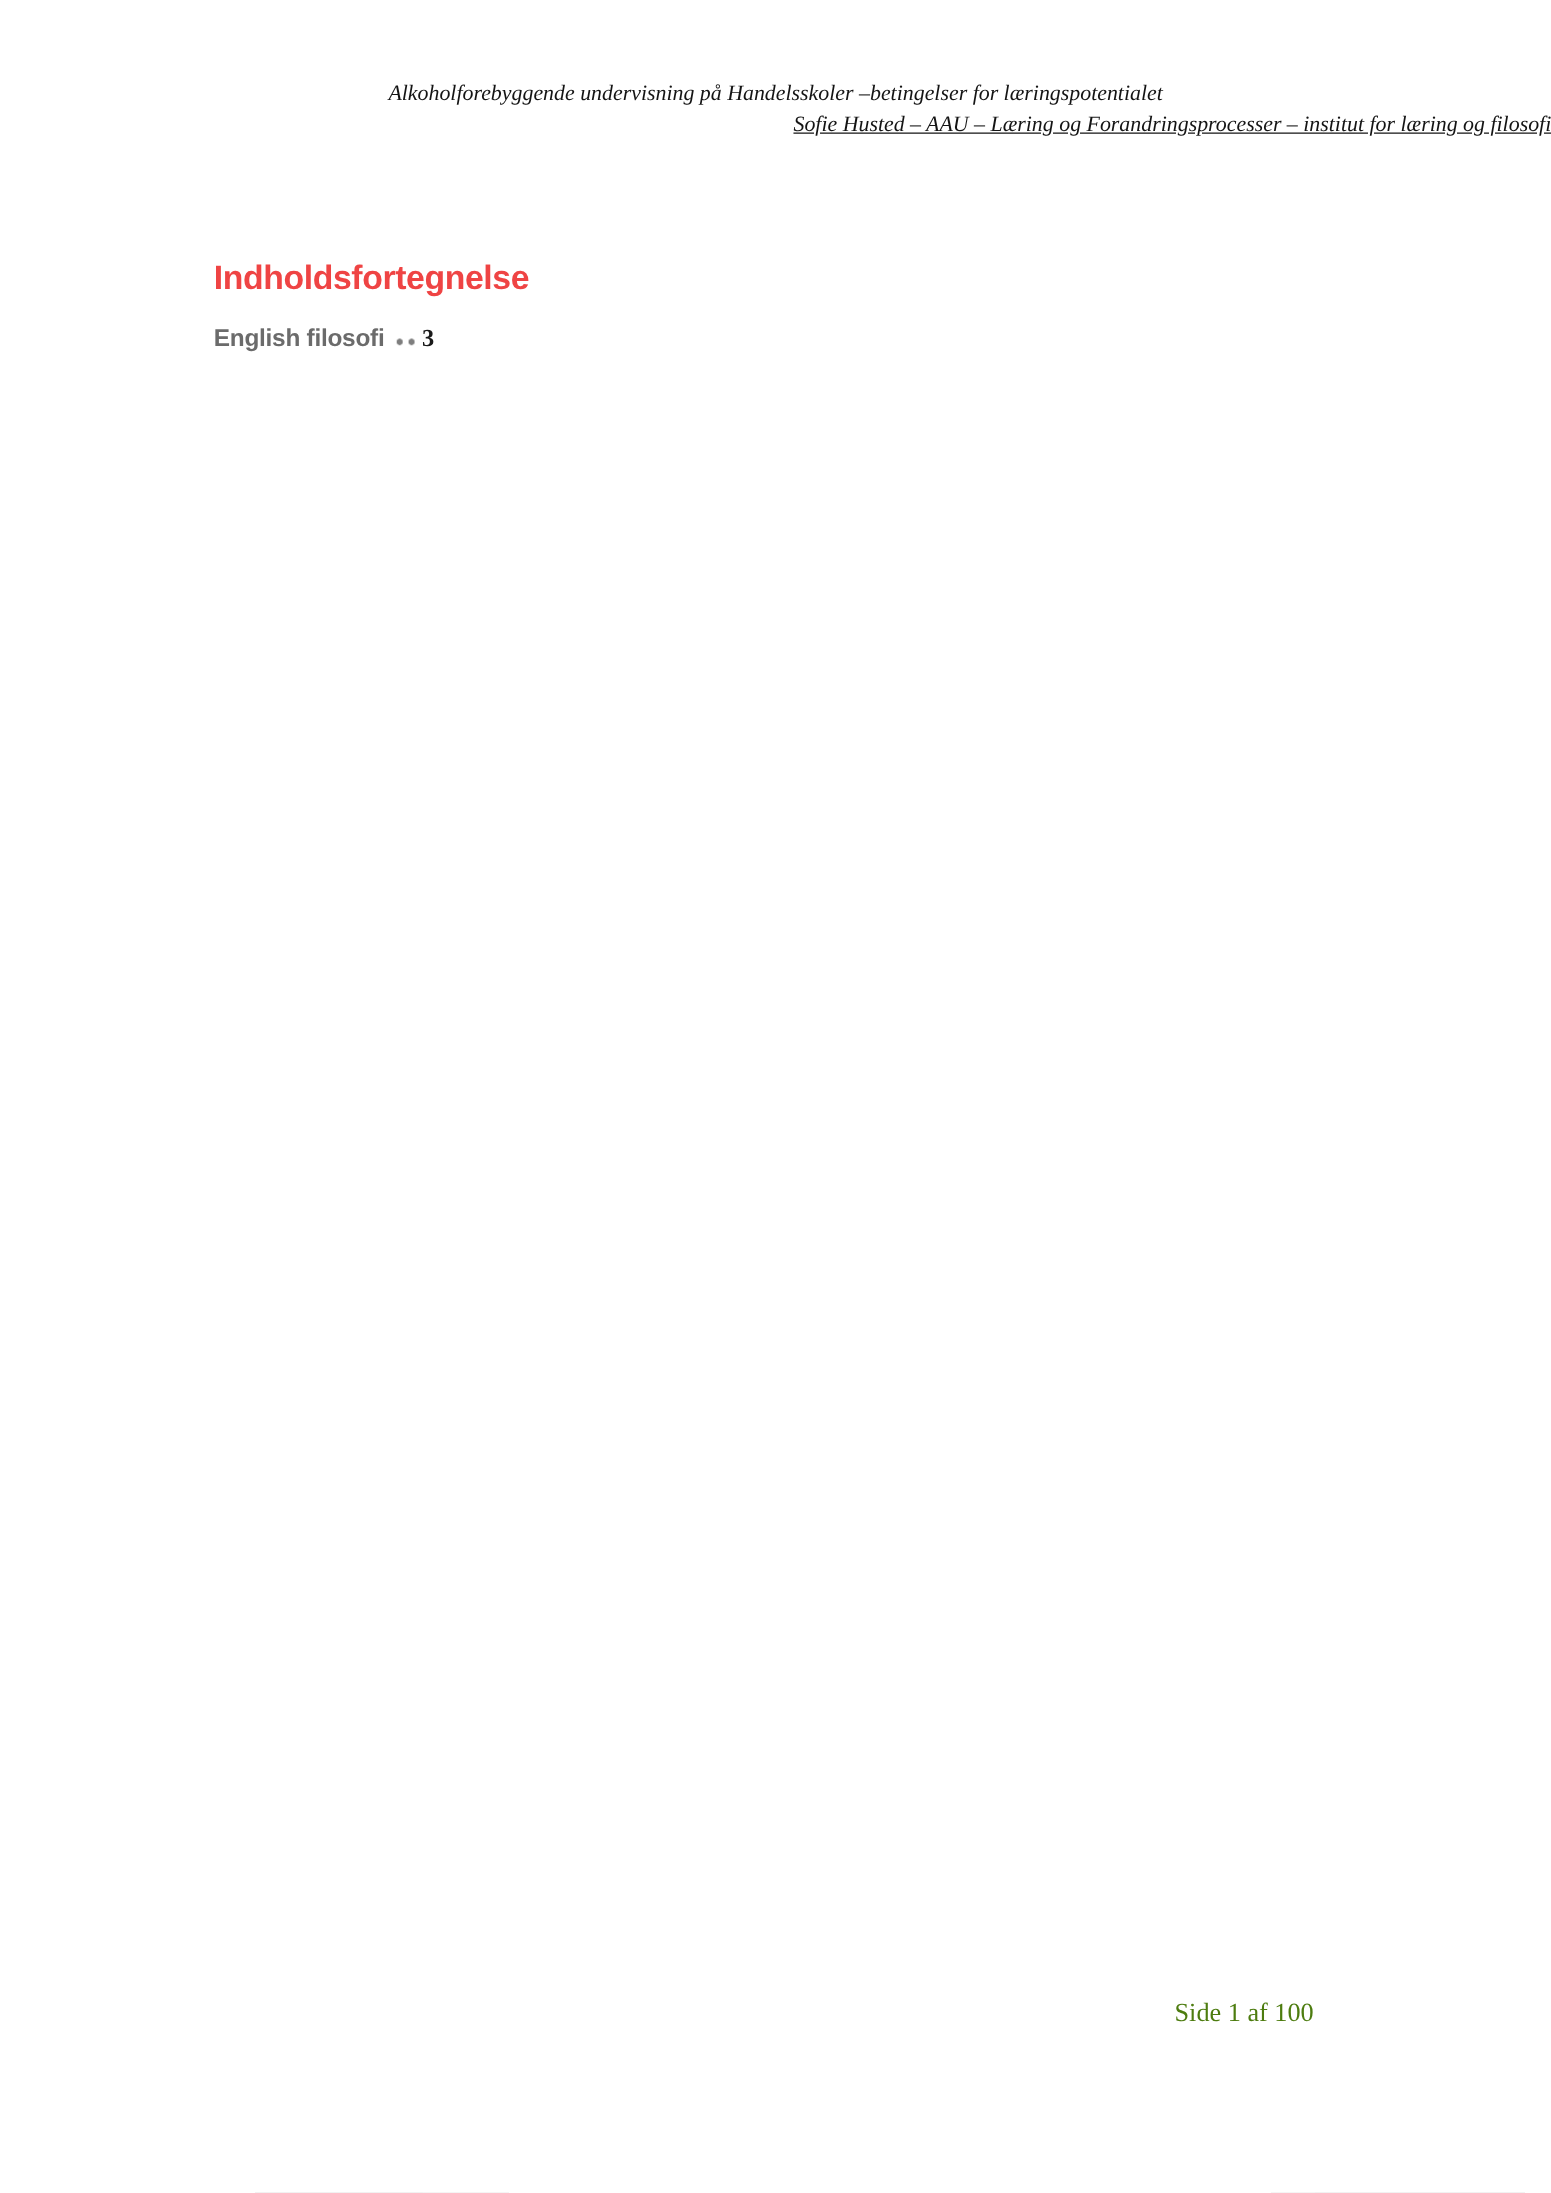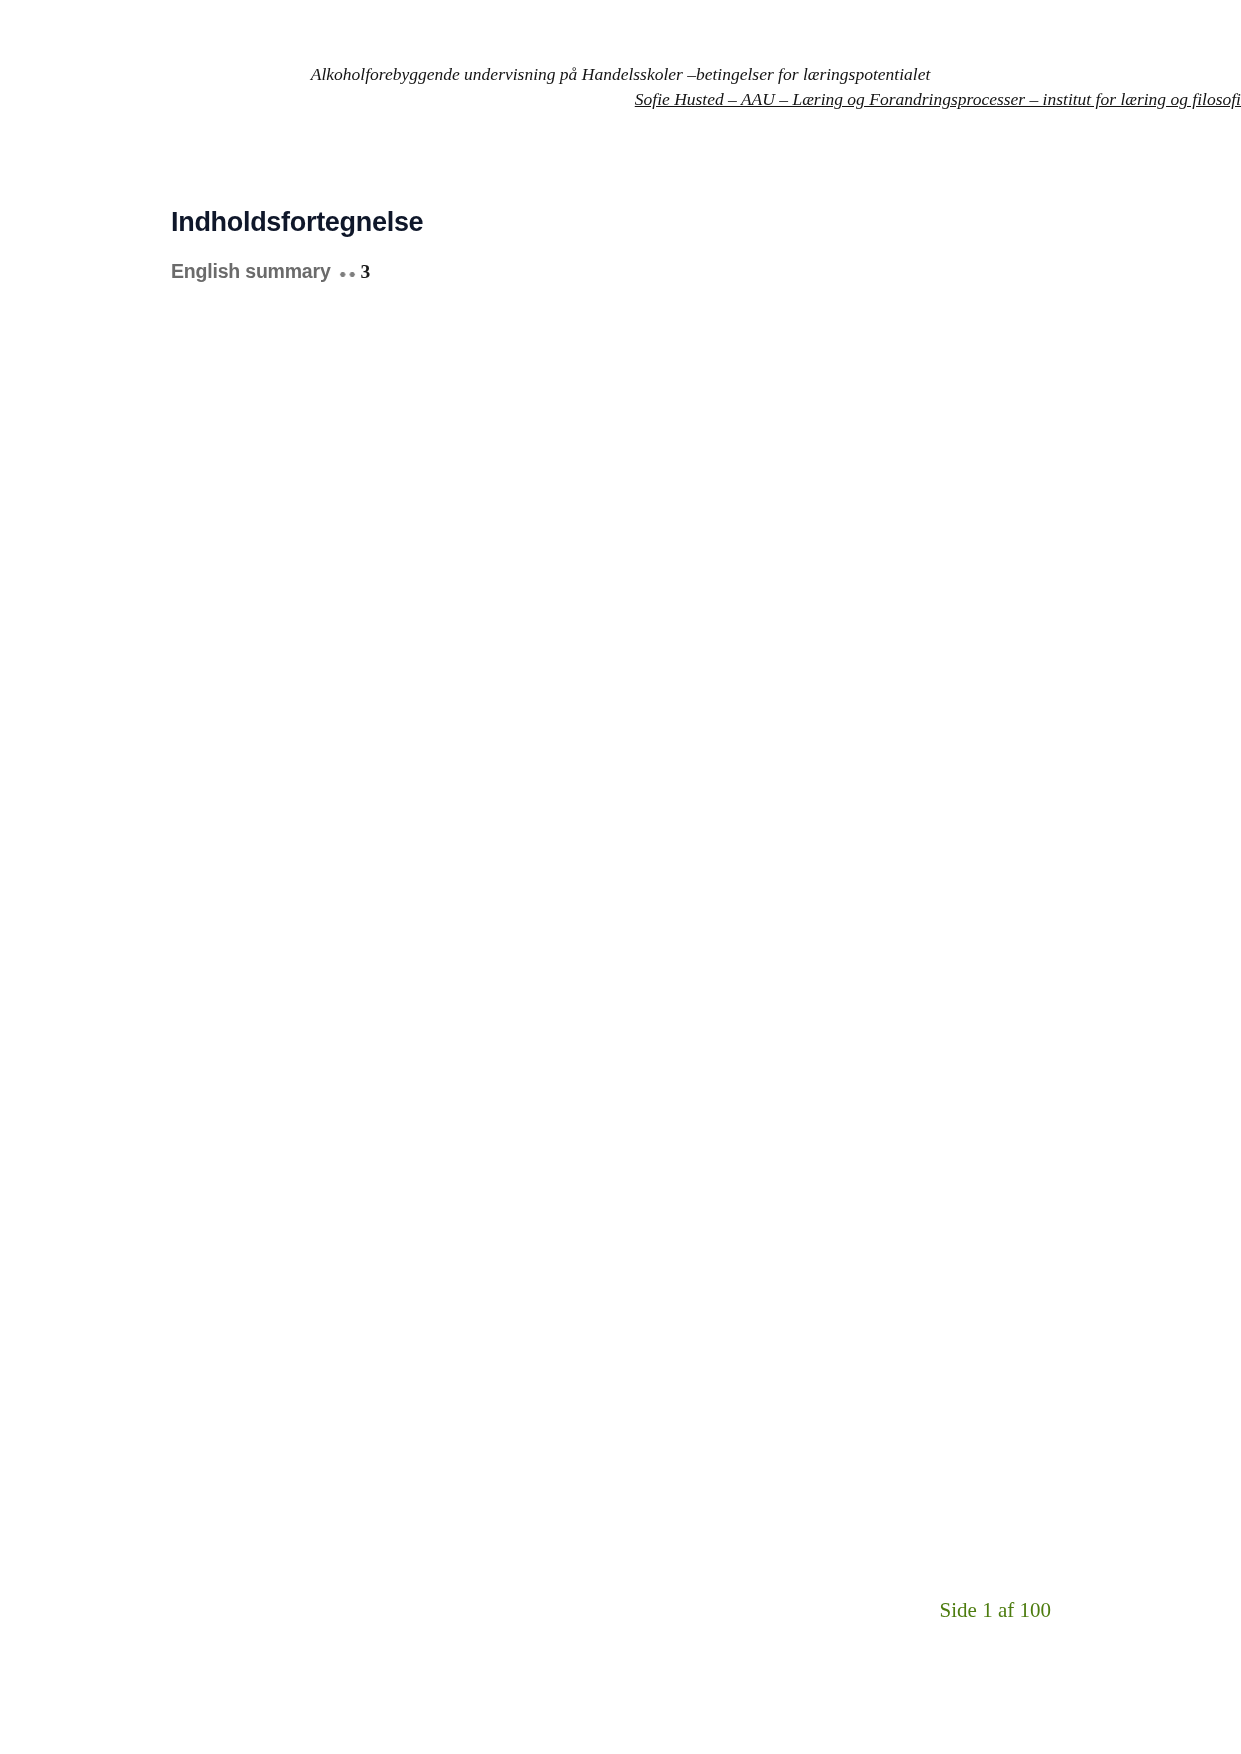--- a/index.html
+++ b/index.html
@@ -33,21 +33,21 @@
     position: absolute;
     left: 171px;
     top: 207px;
     width: 881px;
   }
   .toc-title {
     font-family: "Liberation Sans", sans-serif;
     font-weight: 700;
     font-size: 27px;
     letter-spacing: -0.3px;
-    color: #0f172a;
+    color: #ef4444;
     margin-bottom: 21px;
   }
 
   
   .toc-row {
     display: flex;
     align-items: baseline;
     line-height: 24.5px;
     font-size: 19.5px;
     cursor: pointer;
@@ -99,21 +99,21 @@
   <div class="doc-header">
     <div class="line1">Alkoholforebyggende undervisning på Handelsskoler –betingelser for læringspotentialet</div>
     <div class="line2">Sofie Husted – AAU – Læring og Forandringsprocesser – institut for læring og filosofi</div>
   </div>
 
   <div class="content">
     <div class="toc-title">Indholdsfortegnelse</div>
     <div class="toc">
 
     <div class="toc-row lvl1">
-          <span class="label">English summary</span>
+          <span class="label">English filosofi</span>
           <span class="leader"></span>
           <span class="page">3</span>
         </div>
       </div>
   </div>
 
   <div class="doc-footer">Side 1 af 100</div>
 
 </div>
 

